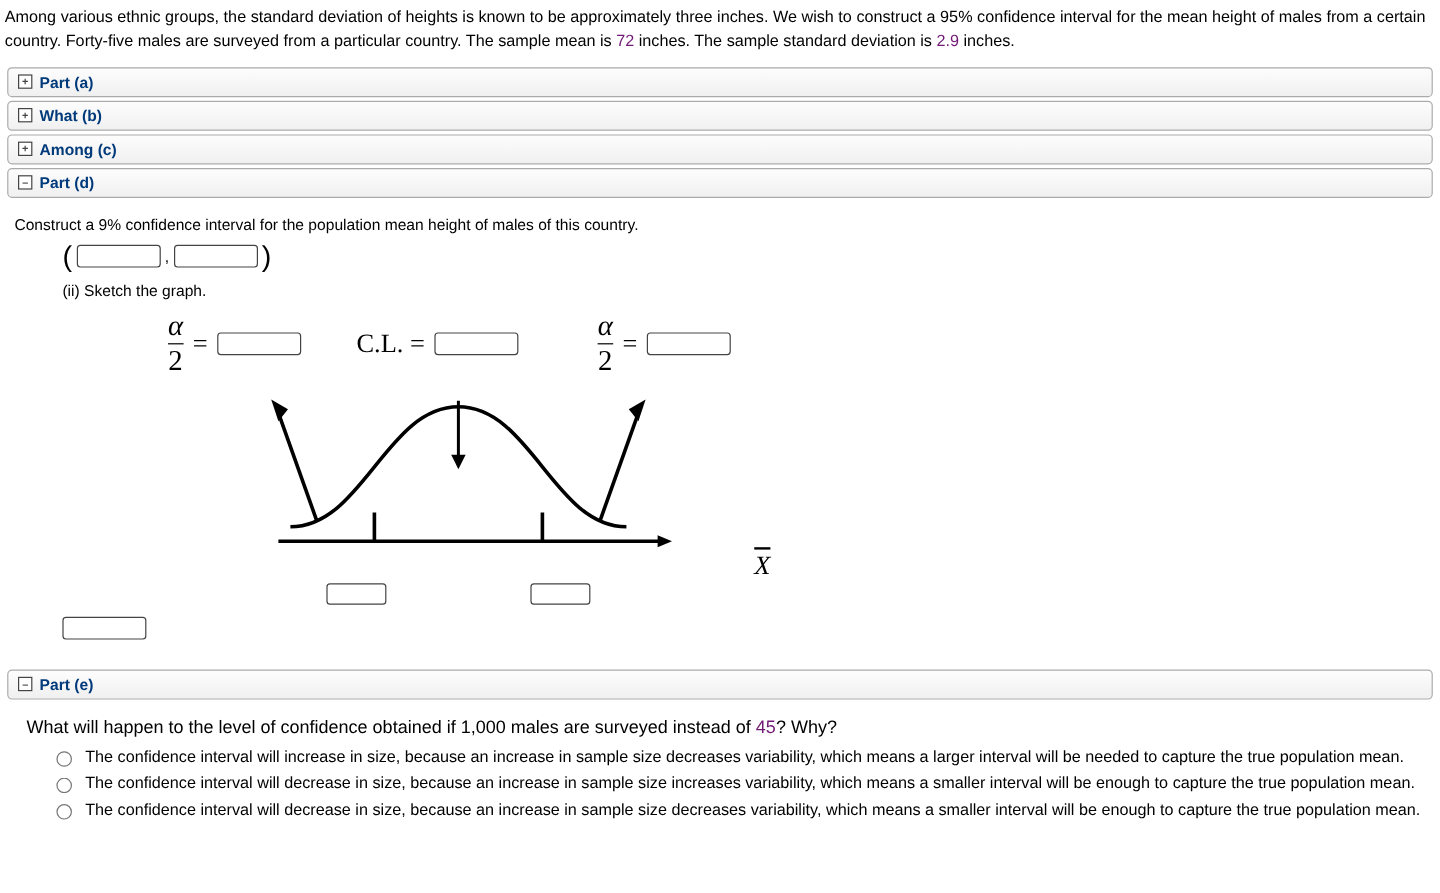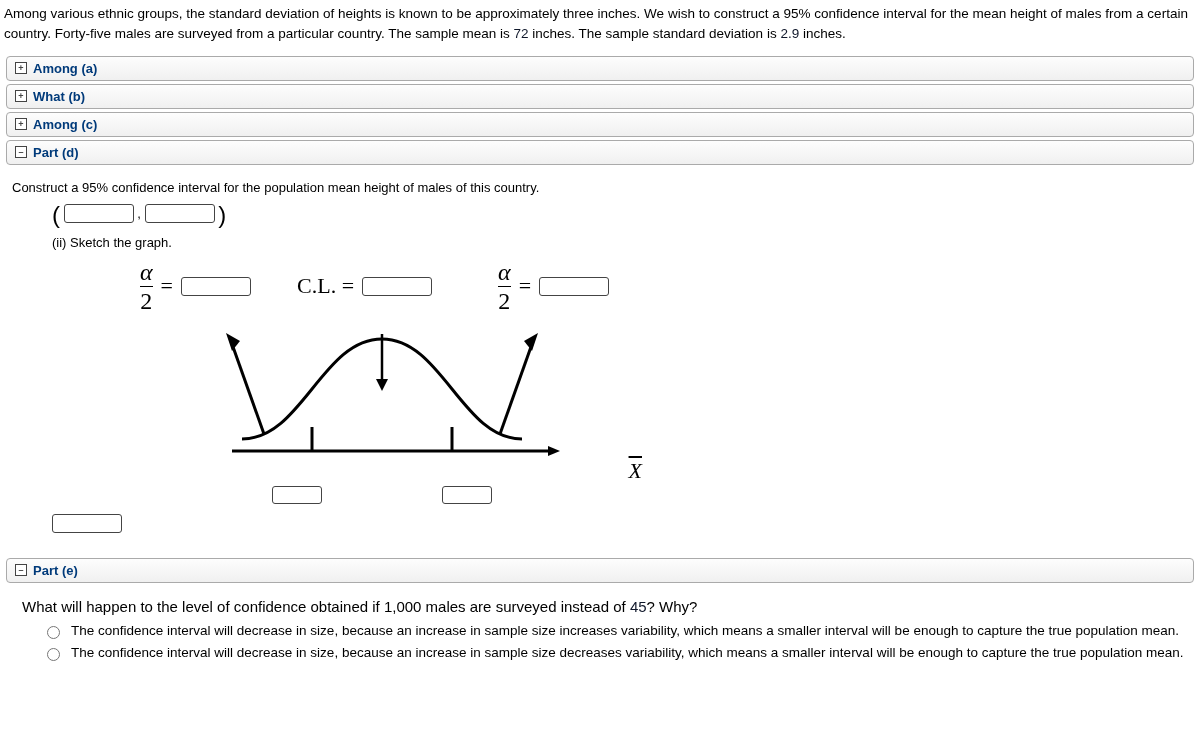--- a/index.html
+++ b/index.html
@@ -9,21 +9,21 @@
     font-family: Arial, Helvetica, sans-serif;
     font-size: 13px;
     color: #000;
     background: #fff;
   }
   .intro {
     padding: 4px 4px 8px 4px;
     line-height: 1.5;
     font-size: 13.5px;
   }
-  .red { color: #0f172a; }
+  .red { color: #701a75; }
   .part-bar {
     border: 1px solid #aaa;
     border-radius: 4px;
     background: linear-gradient(#fdfdfd,#f0f0f0);
     padding: 4px 8px;
     margin: 3px 6px;
     font-weight: bold;
     color: #003a7a;
     font-size: 13px;
     display: flex;
@@ -113,37 +113,37 @@
 </style>
 </head>
 <body>
 
 <div class="intro">
   <span>Among various ethnic groups, the standard deviation of heights is known to be approximately three inches. We wish to construct a 95% confidence interval for the mean height of males from a certain country. Forty-five males are surveyed from a particular country. The sample mean is </span><span class="red">72</span><span> inches. The sample standard deviation is </span><span class="red">2.9</span><span> inches.</span>
 </div>
 
 <div class="part-bar">
   <span class="box-icon">+</span>
-  <span>Among (a)</span>
+  <span>Part (a)</span>
 </div>
 <div class="part-bar">
   <span class="box-icon">+</span>
   <span>What (b)</span>
 </div>
 <div class="part-bar">
   <span class="box-icon">+</span>
   <span>Among (c)</span>
 </div>
 <div class="part-bar">
   <span class="box-icon">–</span>
   <span>Part (d)</span>
 </div>
 
 <div class="part-body">
-  <div class="line">Construct a 95% confidence interval for the population mean height of males of this country.</div>
+  <div class="line">Construct a 9% confidence interval for the population mean height of males of this country.</div>
 
   <div class="sub">
     <div class="line">
       <span class="paren">(</span>
       <input class="small-box" style="">
       <span>,</span>
       <input class="small-box" style="">
       <span class="paren">)</span>
     </div>
 
@@ -210,20 +210,24 @@
   <span class="box-icon">–</span>
   <span>Part (e)</span>
 </div>
 
 <div class="part-body">
   <div class="q-text">
     <span>What will happen to the level of confidence obtained if 1,000 males are surveyed instead of </span><span class="red">45</span><span>? Why?</span>
   </div>
   <label class="radio-row">
     <input type="radio" name="pe" style="">
+    <span>The confidence interval will increase in size, because an increase in sample size decreases variability, which means a larger interval will be needed to capture the true population mean.</span>
+  </label>
+  <label class="radio-row">
+    <input type="radio" name="pe" style="">
     <span>The confidence interval will decrease in size, because an increase in sample size increases variability, which means a smaller interval will be enough to capture the true population mean.</span>
   </label>
   <label class="radio-row">
     <input type="radio" name="pe" style="">
     <span>The confidence interval will decrease in size, because an increase in sample size decreases variability, which means a smaller interval will be enough to capture the true population mean.</span>
   </label>
 
 </div>
 
 </body></html>

